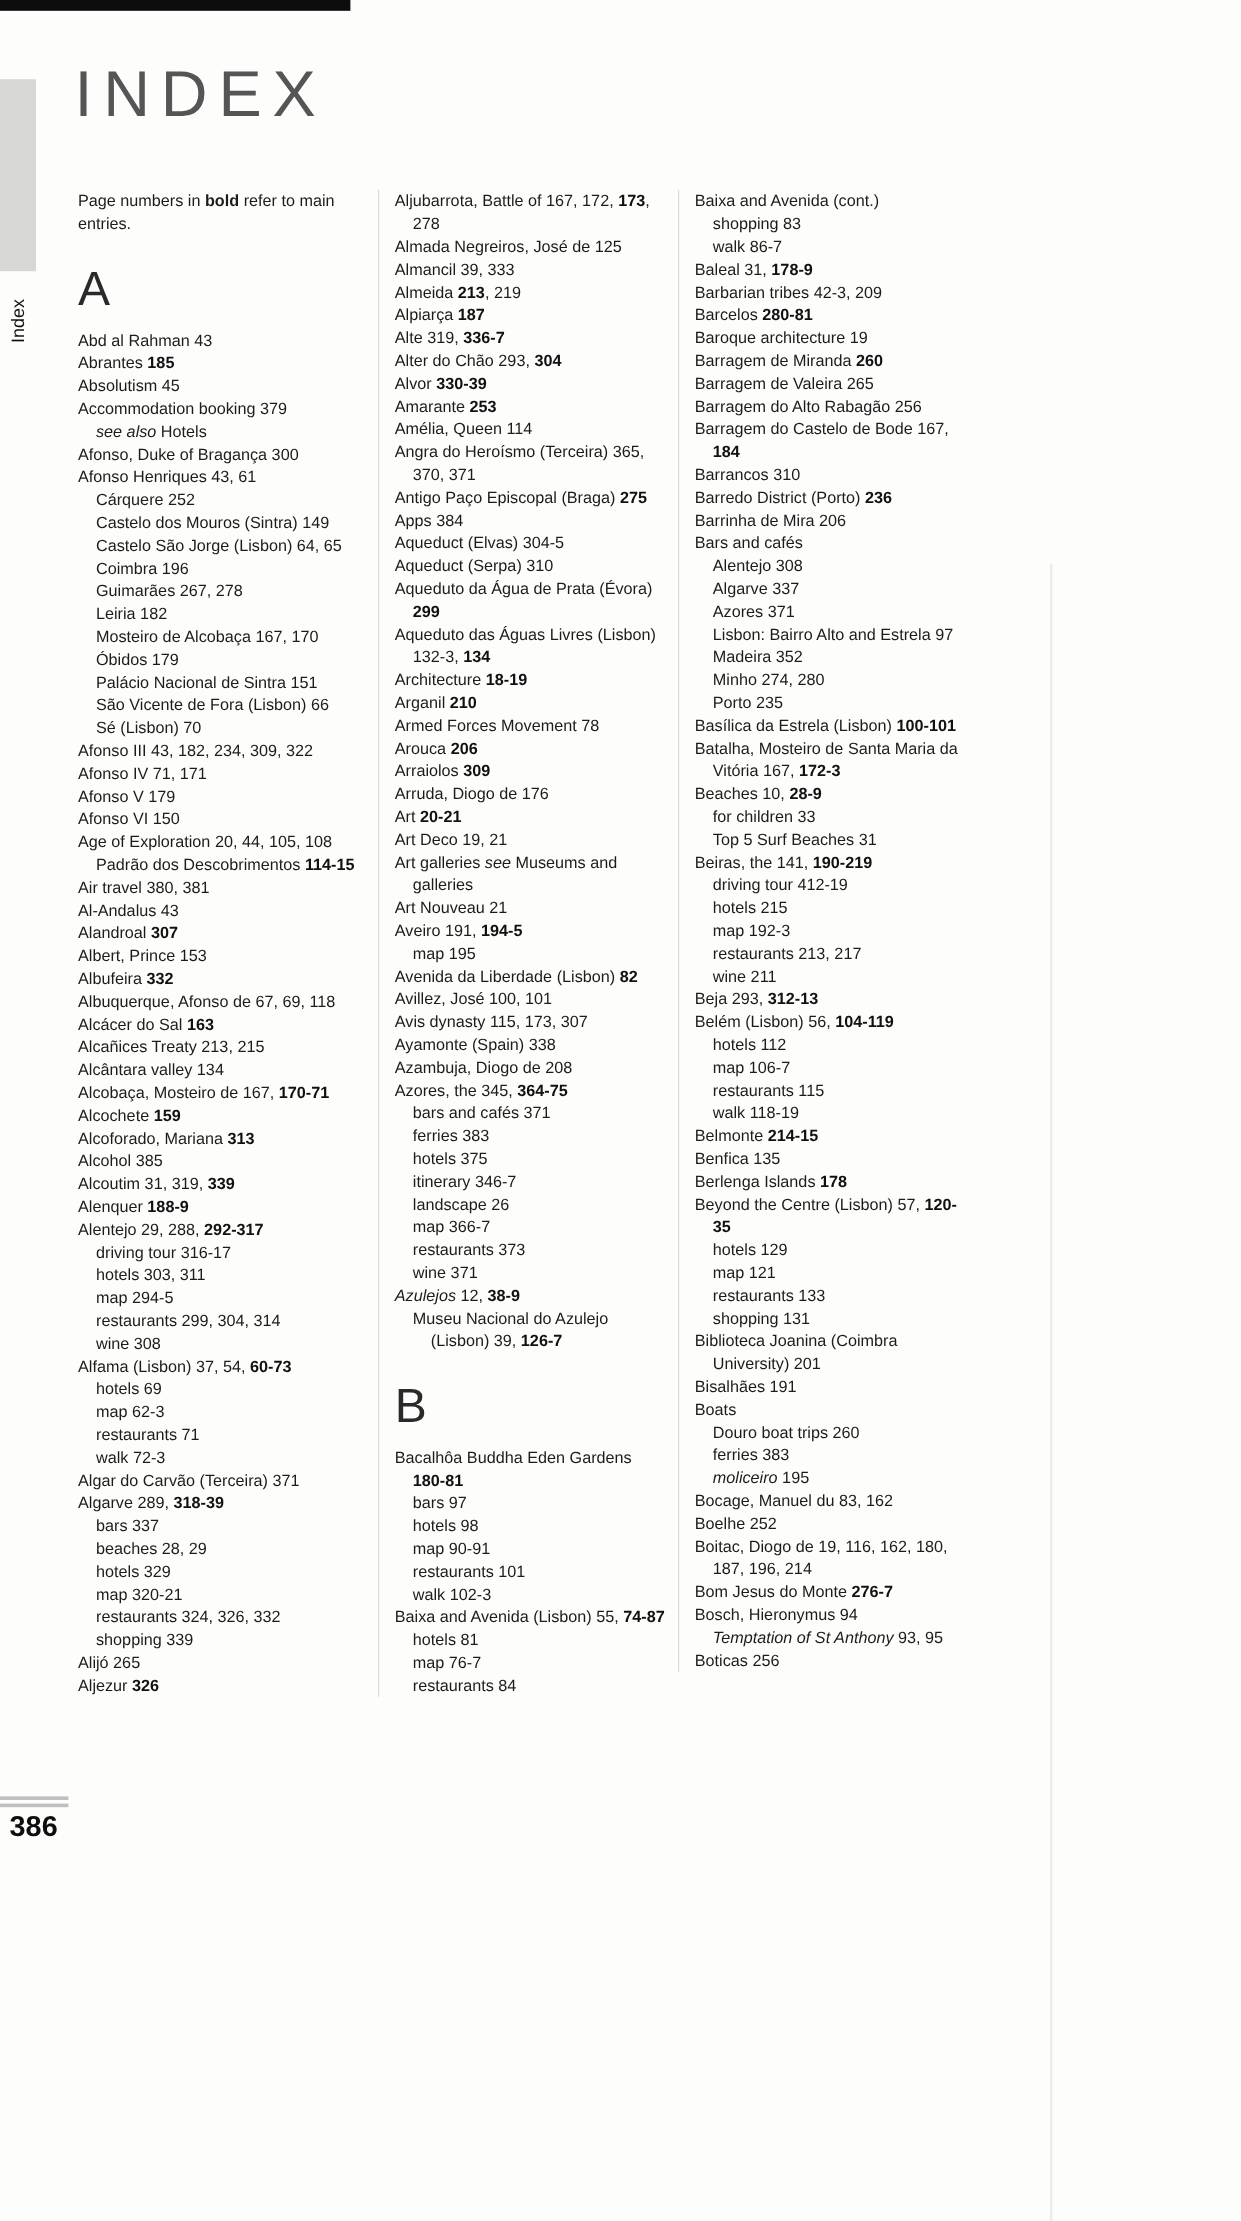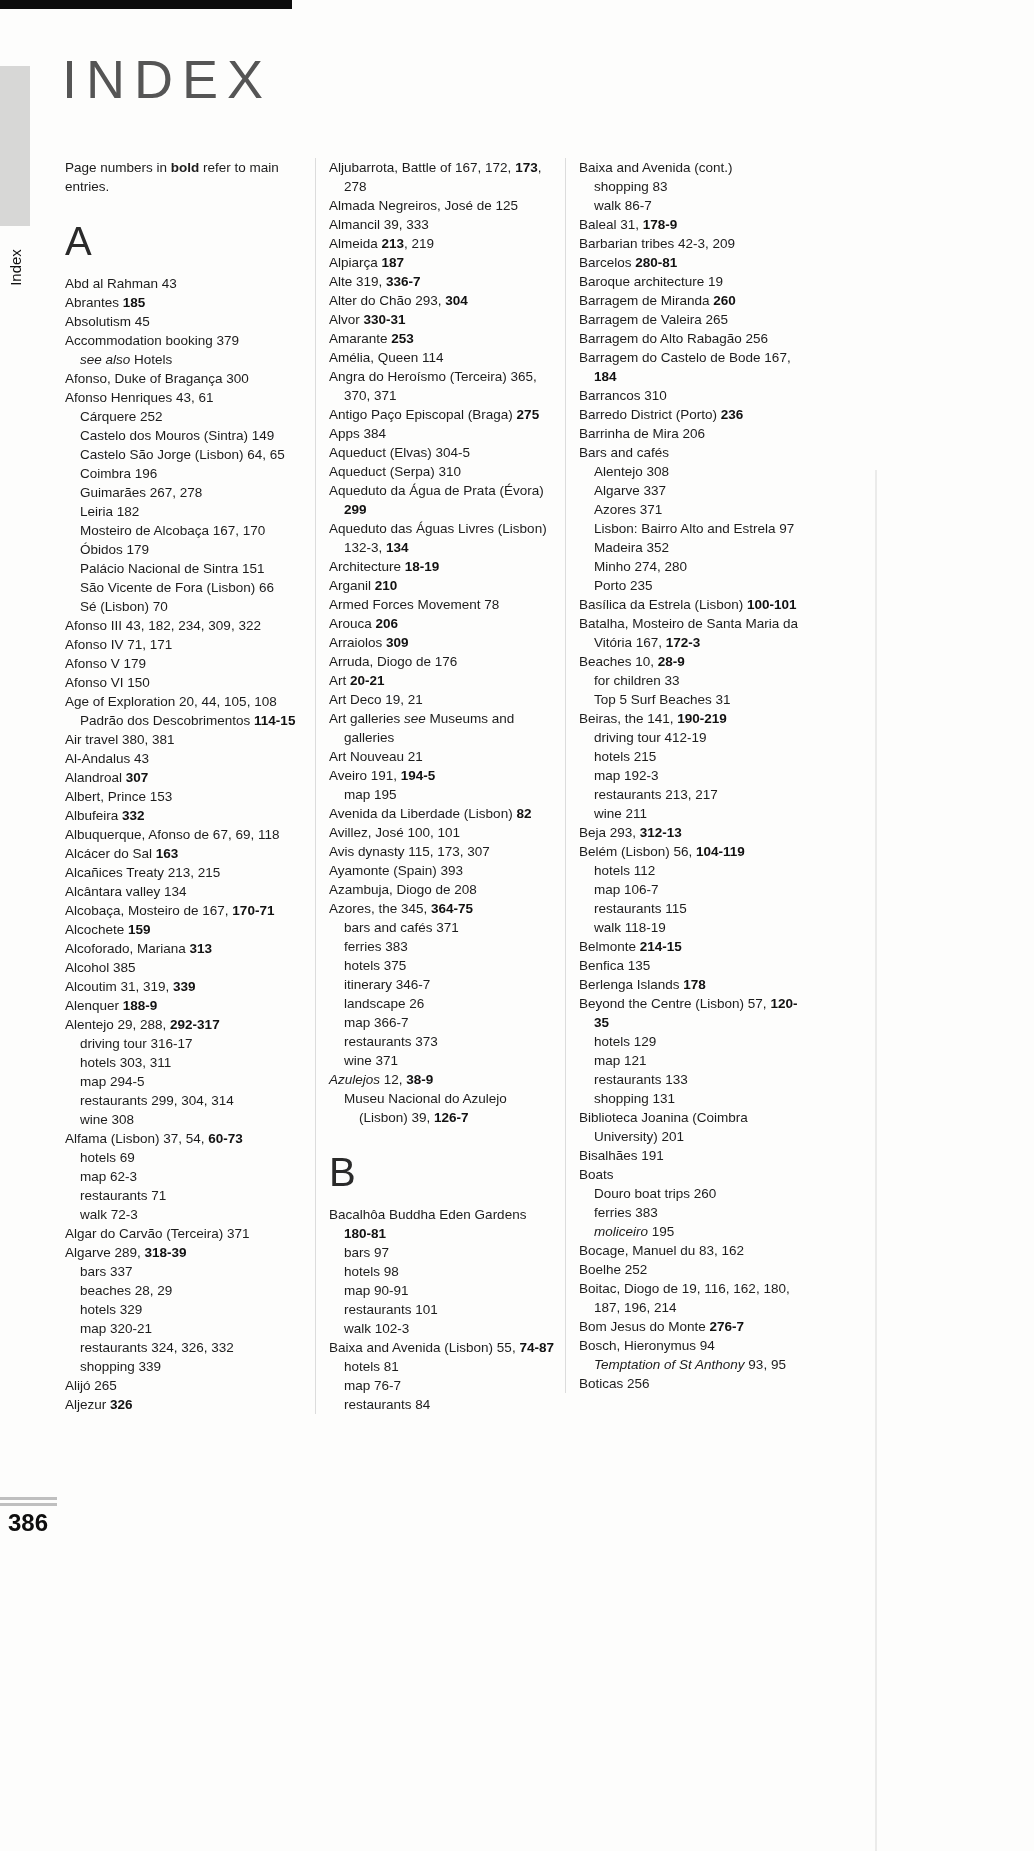--- a/index.html
+++ b/index.html
@@ -159,21 +159,21 @@
         <div class="entry lvl0">Aljezur <b>326</b></div>
       </div>
     <div class="col">
         <div class="entry lvl0">Aljubarrota, Battle of 167, 172, <b>173</b>, 278</div>
         <div class="entry lvl0">Almada Negreiros, José de 125</div>
         <div class="entry lvl0">Almancil 39, 333</div>
         <div class="entry lvl0">Almeida <b>213</b>, 219</div>
         <div class="entry lvl0">Alpiarça <b>187</b></div>
         <div class="entry lvl0">Alte 319, <b>336-7</b></div>
         <div class="entry lvl0">Alter do Chão 293, <b>304</b></div>
-        <div class="entry lvl0">Alvor <b>330-31</b></div>
+        <div class="entry lvl0">Alvor <b>330-39</b></div>
         <div class="entry lvl0">Amarante <b>253</b></div>
         <div class="entry lvl0">Amélia, Queen 114</div>
         <div class="entry lvl0">Angra do Heroísmo (Terceira) 365, 370, 371</div>
         <div class="entry lvl0">Antigo Paço Episcopal (Braga) <b>275</b></div>
         <div class="entry lvl0">Apps 384</div>
         <div class="entry lvl0">Aqueduct (Elvas) 304-5</div>
         <div class="entry lvl0">Aqueduct (Serpa) 310</div>
         <div class="entry lvl0">Aqueduto da Água de Prata (Évora) <b>299</b></div>
         <div class="entry lvl0">Aqueduto das Águas Livres (Lisbon) 132-3, <b>134</b></div>
         <div class="entry lvl0">Architecture <b>18-19</b></div>
@@ -184,21 +184,21 @@
         <div class="entry lvl0">Arruda, Diogo de 176</div>
         <div class="entry lvl0">Art <b>20-21</b></div>
         <div class="entry lvl0">Art Deco 19, 21</div>
         <div class="entry lvl0">Art galleries <i>see</i> Museums and galleries</div>
         <div class="entry lvl0">Art Nouveau 21</div>
         <div class="entry lvl0">Aveiro 191, <b>194-5</b></div>
         <div class="entry lvl1">map 195</div>
         <div class="entry lvl0">Avenida da Liberdade (Lisbon) <b>82</b></div>
         <div class="entry lvl0">Avillez, José 100, 101</div>
         <div class="entry lvl0">Avis dynasty 115, 173, 307</div>
-        <div class="entry lvl0">Ayamonte (Spain) 393</div>
+        <div class="entry lvl0">Ayamonte (Spain) 338</div>
         <div class="entry lvl0">Azambuja, Diogo de 208</div>
         <div class="entry lvl0">Azores, the 345, <b>364-75</b></div>
         <div class="entry lvl1">bars and cafés 371</div>
         <div class="entry lvl1">ferries 383</div>
         <div class="entry lvl1">hotels 375</div>
         <div class="entry lvl1">itinerary 346-7</div>
         <div class="entry lvl1">landscape 26</div>
         <div class="entry lvl1">map 366-7</div>
         <div class="entry lvl1">restaurants 373</div>
         <div class="entry lvl1">wine 371</div>

